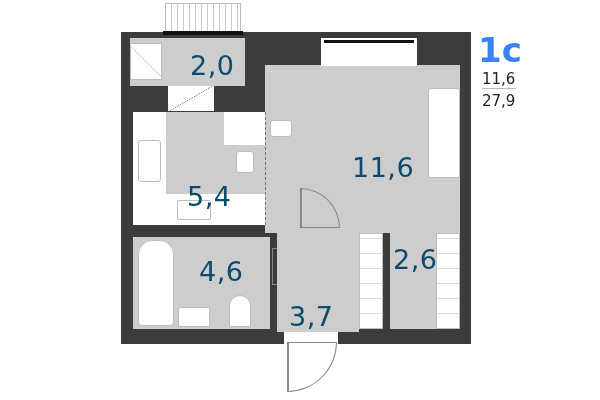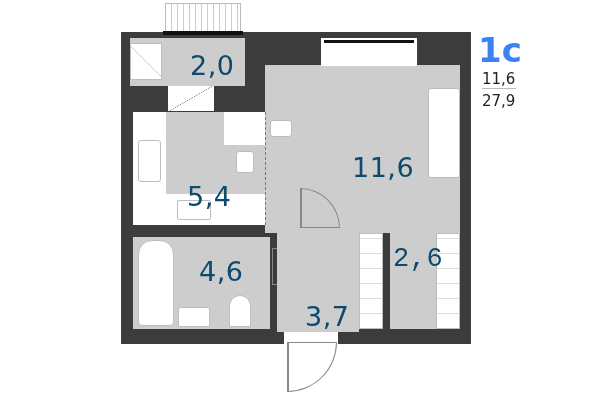--- a/index.html
+++ b/index.html
@@ -48,26 +48,26 @@
 
 <div class="abs floor" style="left:133px;top:237px;width:137px;height:92px;"></div>
 <div class="fix" style="left:138px;top:240px;width:36px;height:86px;border-radius:14px 14px 4px 4px;"></div>
 <div class="fix" style="left:178px;top:307px;width:32px;height:20px;border-radius:2px;"></div>
 <div class="fix" style="left:229px;top:295px;width:22px;height:32px;border-radius:11px 11px 2px 2px;"></div>
 <div class="lbl" style="left:199px;top:244px;margin-top:12px;">4,6</div>
 
 <div class="door-arc" style="left:272px;top:248px;width:40px;height:37px;border-radius:0 40px 0 0;"></div>
 
 <div class="abs floor" style="left:277px;top:232px;width:82px;height:100px;"></div>
-<div class="lbl" style="left:289px;top:301px;margin-left:16px;">3,7</div>
+<div class="lbl" style="left:289px;top:301px;">3,7</div>
 <div class="fix" style="left:359px;top:233px;width:24px;height:96px;background:repeating-linear-gradient(0deg,#fff 0 14px,#ddd 14px 15px);"></div>
 
 <div class="abs white" style="left:284px;top:332px;width:54px;height:14px;"></div>
 <div class="door-arc" style="left:287px;top:342px;width:50px;height:50px;border-radius:0 0 50px 0;border-left:2px solid #888;"></div>
 
 <div class="abs floor" style="left:390px;top:233px;width:70px;height:96px;"></div>
 <div class="fix" style="left:436px;top:233px;width:24px;height:96px;background:repeating-linear-gradient(0deg,#fff 0 14px,#ddd 14px 15px);"></div>
-<div class="lbl" style="left:393px;top:244px;font-family:Liberation Mono, monospace;">2,6</div>
+<div class="lbl" style="left:393px;top:244px;">2,6</div>
 
 <div class="legend-type">1с</div>
 <div class="legend-num" style="top:70px;">11,6</div>
 <div class="abs" style="left:482px;top:88px;width:34px;height:1px;background:#bbb;"></div>
 <div class="legend-num" style="top:92px;text-align:right;">27,9</div>
 
 </body></html>

